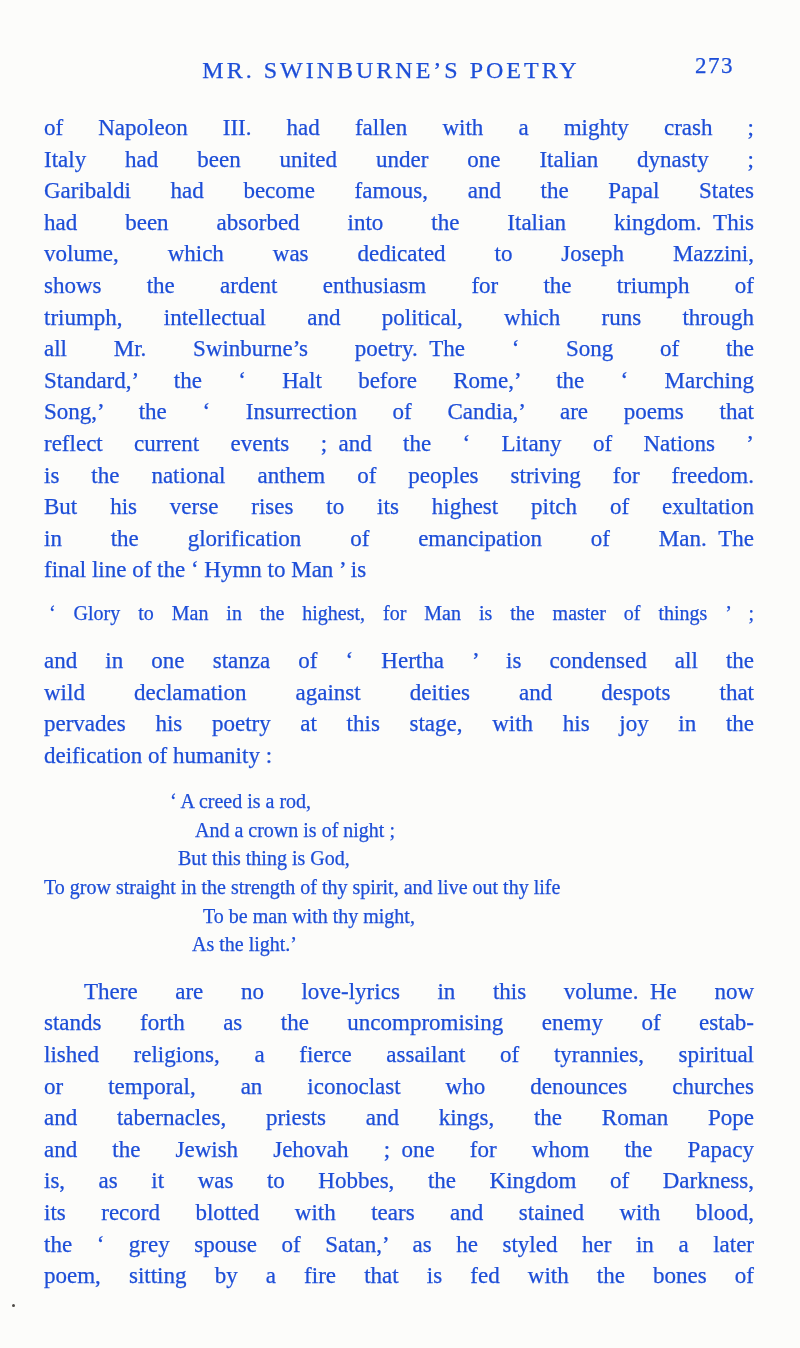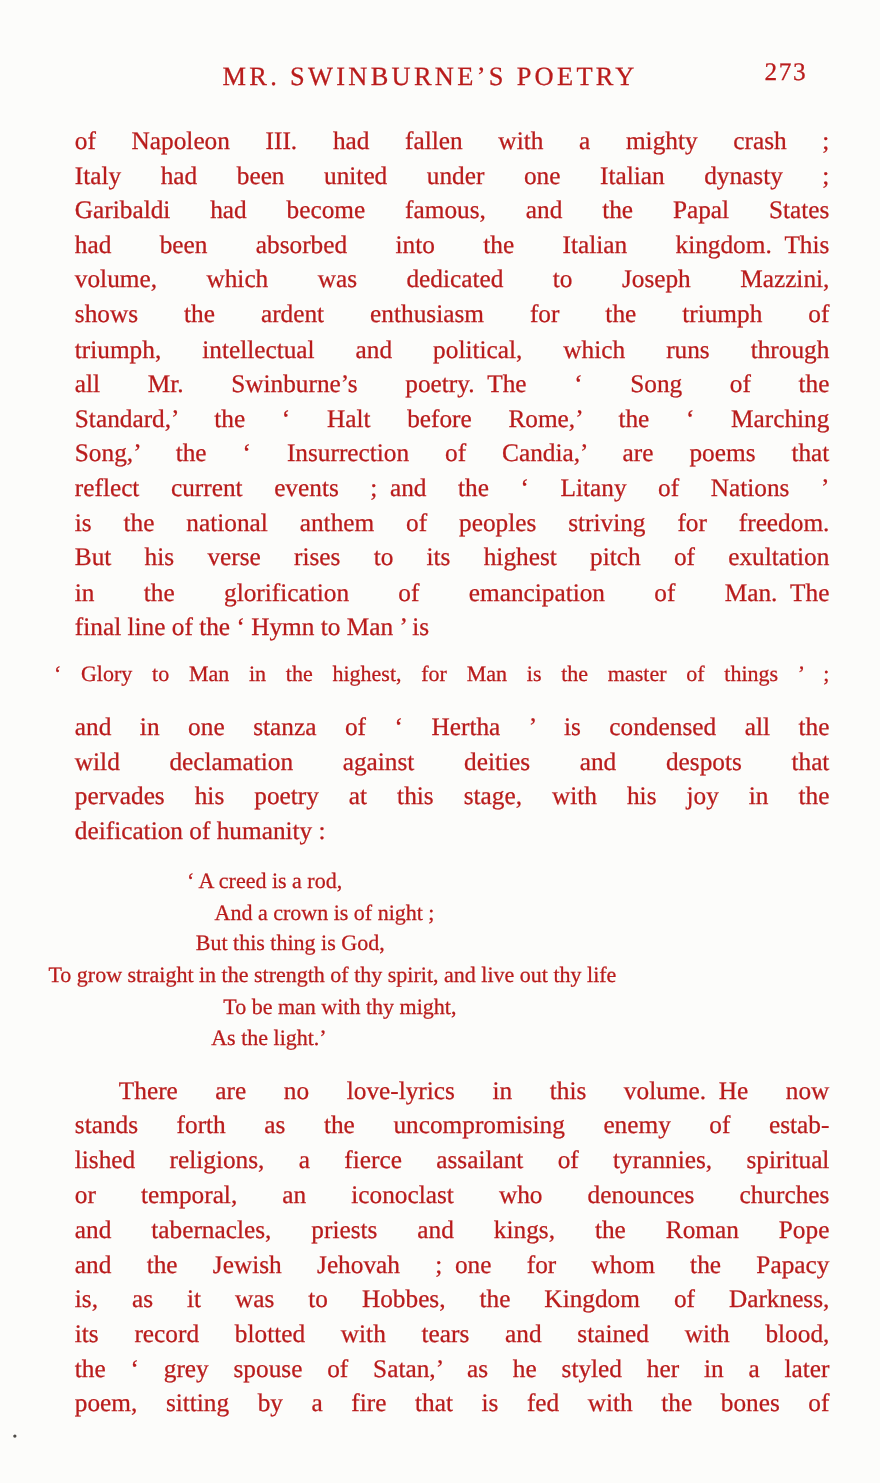--- a/index.html
+++ b/index.html
@@ -1,21 +1,21 @@
 <!DOCTYPE html>
 <html><head>
 <meta charset="utf-8">
 <style>
   html, body { margin: 0; padding: 0; background: #fcfcfa; }
   .page {
     position: relative;
     width: 800px;
     height: 1348px;
     background: #fcfcfa;
-    color: #b91c1c;
+    color: #1d4ed8;
     font-family: "Liberation Serif", "DejaVu Serif", serif;
     -webkit-text-stroke: 0.25px;
     overflow: hidden;
   }
   .column {
     position: relative;
     margin-left: 44px;
     width: 710px;
   }
   .running-head {
@@ -38,21 +38,20 @@
     font-size: 23px;
     letter-spacing: 1.5px;
   }
   .para {
     font-size: 23px;
     line-height: 31.6px;
   }
   .para .ln {
     text-align: justify;
     text-align-last: justify;
-    margin-left: 24px;
   }
   .para .ln.noj { text-align-last: left; }
   .p1 { margin-top: 29px; }
   .p2 { margin-top: 19px; }
   .p3 { margin-top: 17px; }
   .quote {
     margin-top: 14px;
     font-size: 20px;
     line-height: 26px;
     padding-left: 5px;

